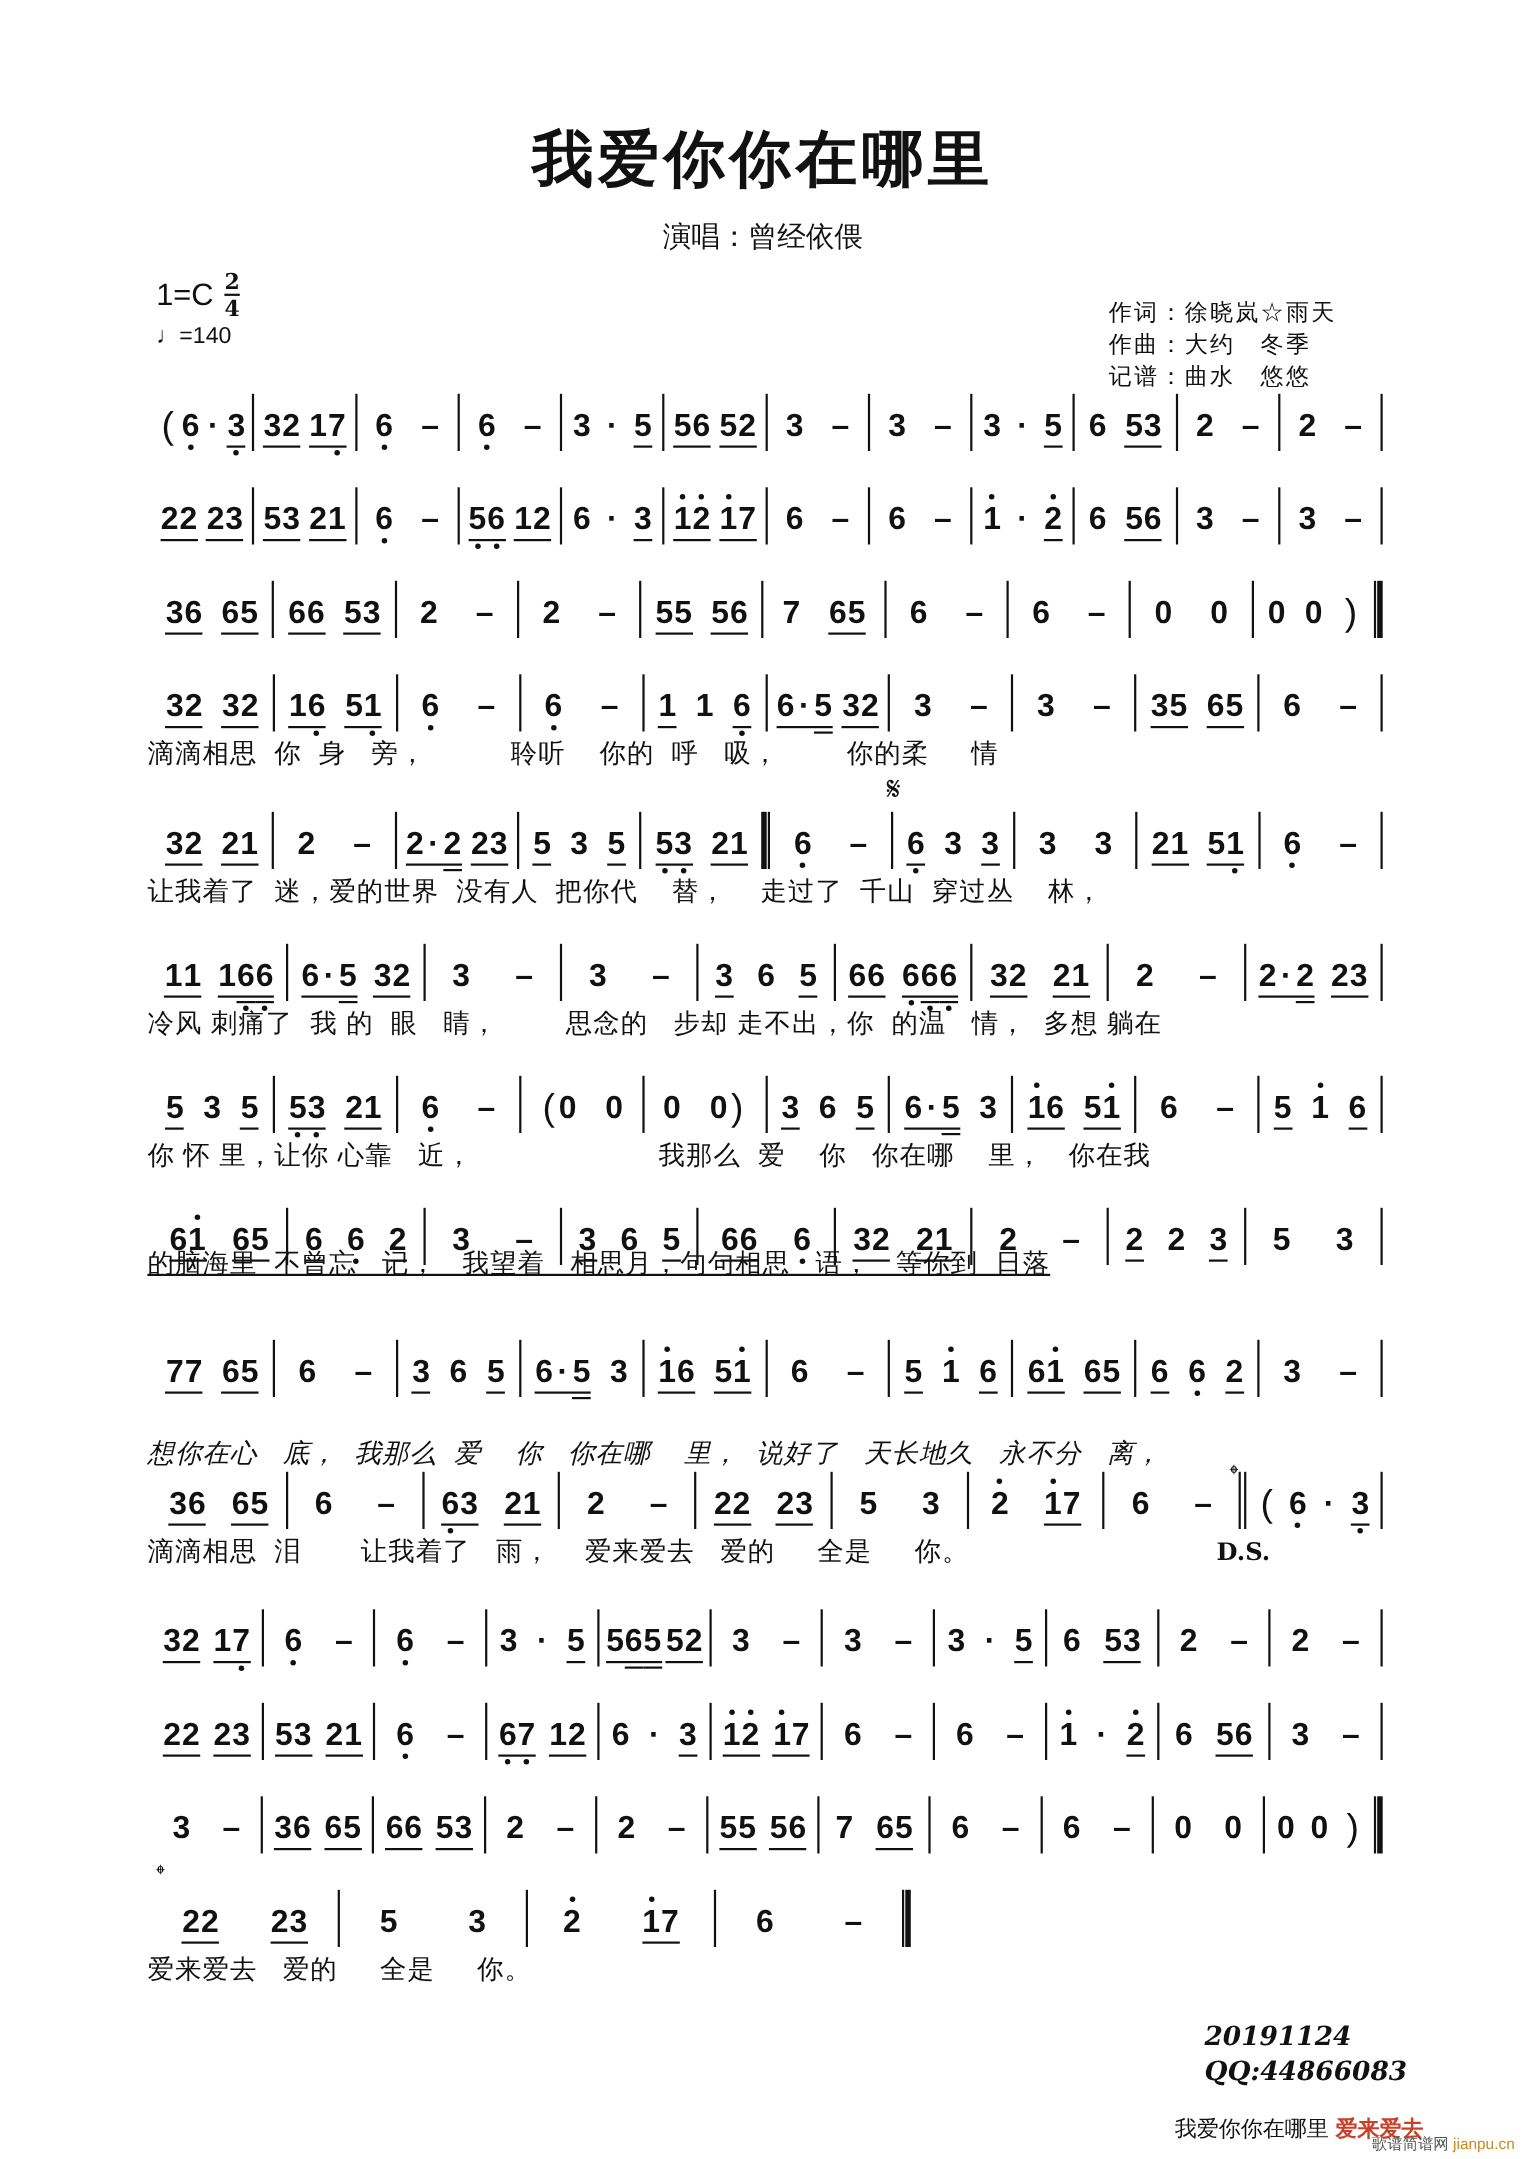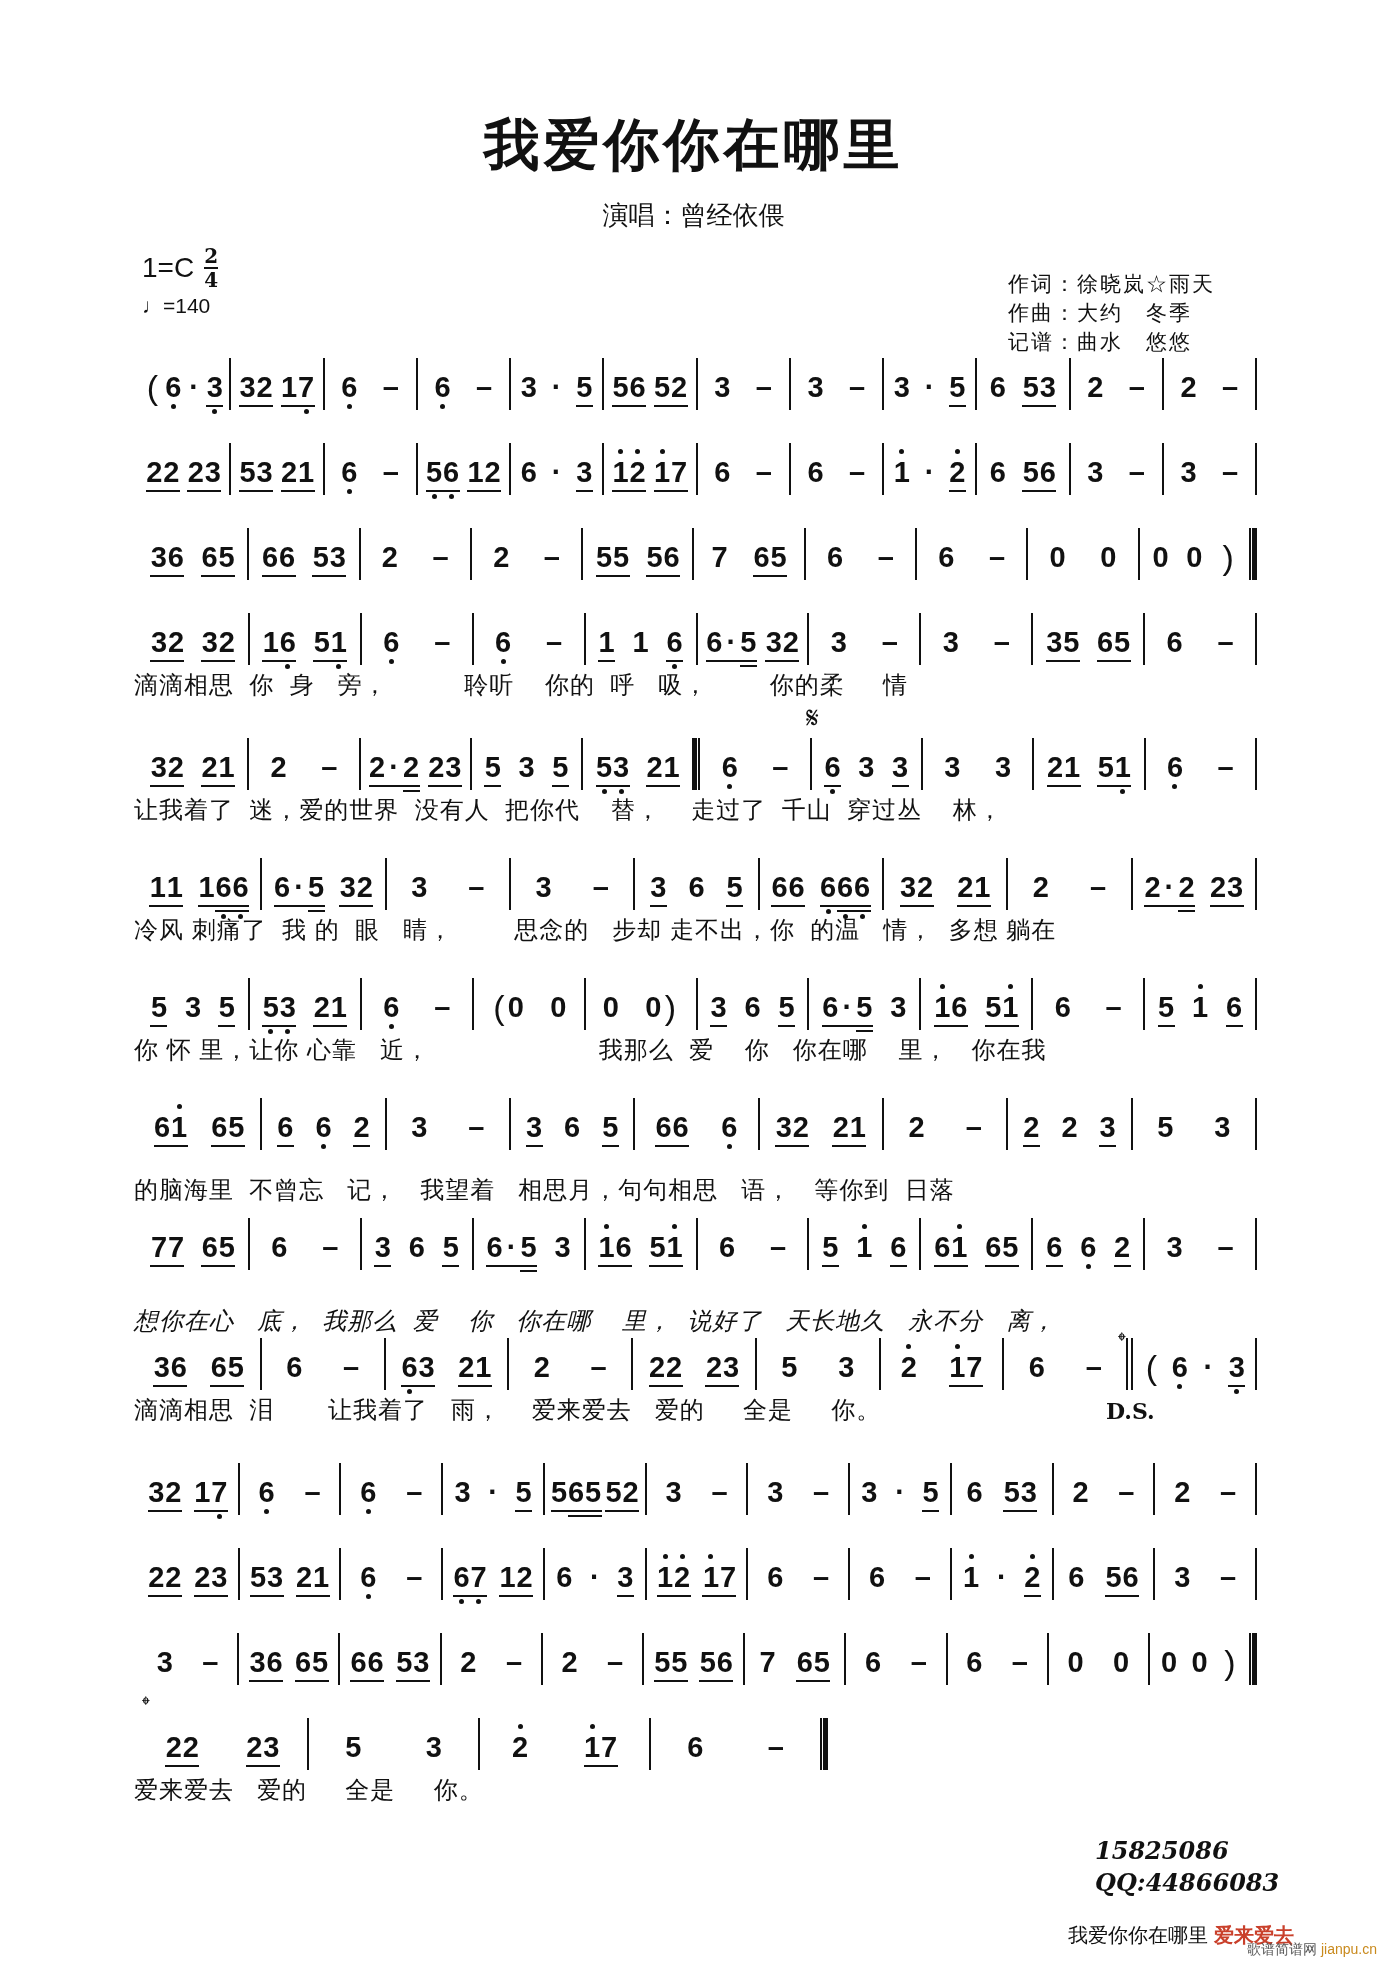--- a/index.html
+++ b/index.html
@@ -997,21 +997,21 @@
       <div class="m">
         <span class="grp">
           <span class="n">5</span>
         </span>
         <span class="grp">
           <span class="n">3</span>
         </span>
       </div>
       <span class="bl"></span>
     </div>
-    <div class="lyr" style="top: 1174px;">的脑海里  不曾忘   记，   我望着   相思月，句句相思   语，   等你到  日落</div>
+    <div class="lyr" style="top: 1132px; text-decoration: underline;">的脑海里  不曾忘   记，   我望着   相思月，句句相思   语，   等你到  日落</div>
     <div class="line" style="top: 1212px;">
       <div class="m">
         <span class="grp">
           <span class="n">7</span>
           <span class="n">7</span>
           <span class="ul" style="top: 33px;"></span>
         </span>
         <span class="grp">
           <span class="n">6</span>
           <span class="n">5</span>
@@ -1640,19 +1640,19 @@
     </div>
     <div class="lyr" style="top: 1774px;">爱来爱去   爱的     全是     你。</div>
   </div>
 
 <div class="mark" style="left:806px;top:700px;font-size:30px;">𝄋</div>
 <div class="mark" style="left:1118px;top:1328px;font-size:22px;">𝄌</div>
 <div class="mark" style="left:1106px;top:1398px;font-size:22px;font-weight:bold;">D.S.</div>
 <div class="mark" style="left:142px;top:1692px;font-size:22px;">𝄌</div>
 
 <div class="foot1">
-  <div>15825086</div>
+  <div>20191124</div>
   <div>QQ:44866083</div>
 </div>
 <div class="foot2">
   <span>我爱你你在哪里</span><span class="brand">爱来爱去</span>
 </div>
 <div class="wm"><span>歌谱简谱网</span> <b>jianpu.cn</b></div>
 
 </body></html>

